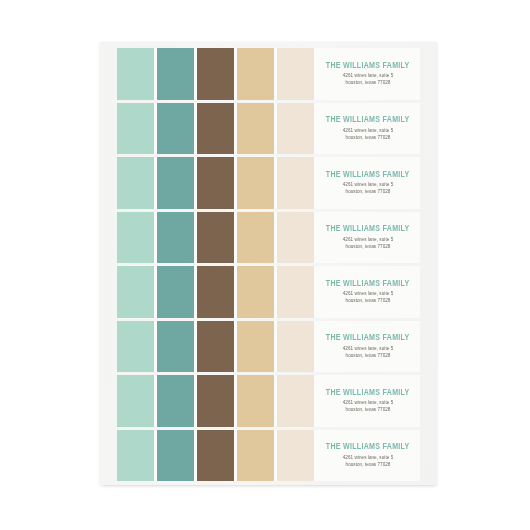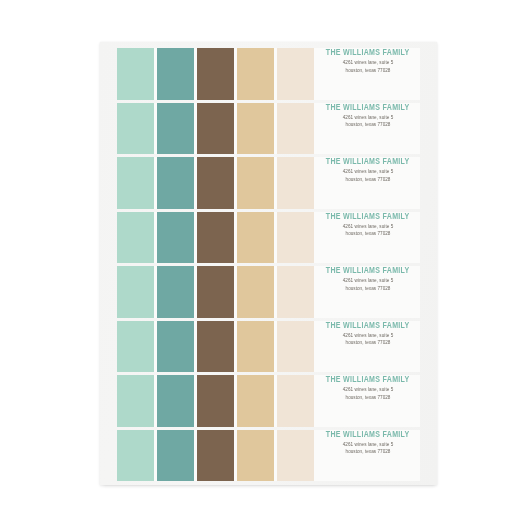--- a/index.html
+++ b/index.html
@@ -72,20 +72,21 @@
     width: 37px;
     margin-right: 3px;
   }
   .swatch:last-child { margin-right: 0; }
 
   .label-text {
     flex: 1 1 auto;
     display: flex;
     flex-direction: column;
     align-items: center;
+    justify-content: center;
     padding-left: 4px;
     padding-right: 2px;
     background: #fbfbfa;
   }
 
   .family-name {
     font-family: "Liberation Sans Narrow", "Liberation Sans", sans-serif;
     font-weight: bold;
     font-size: 8.2px;
     letter-spacing: 0.35px;

